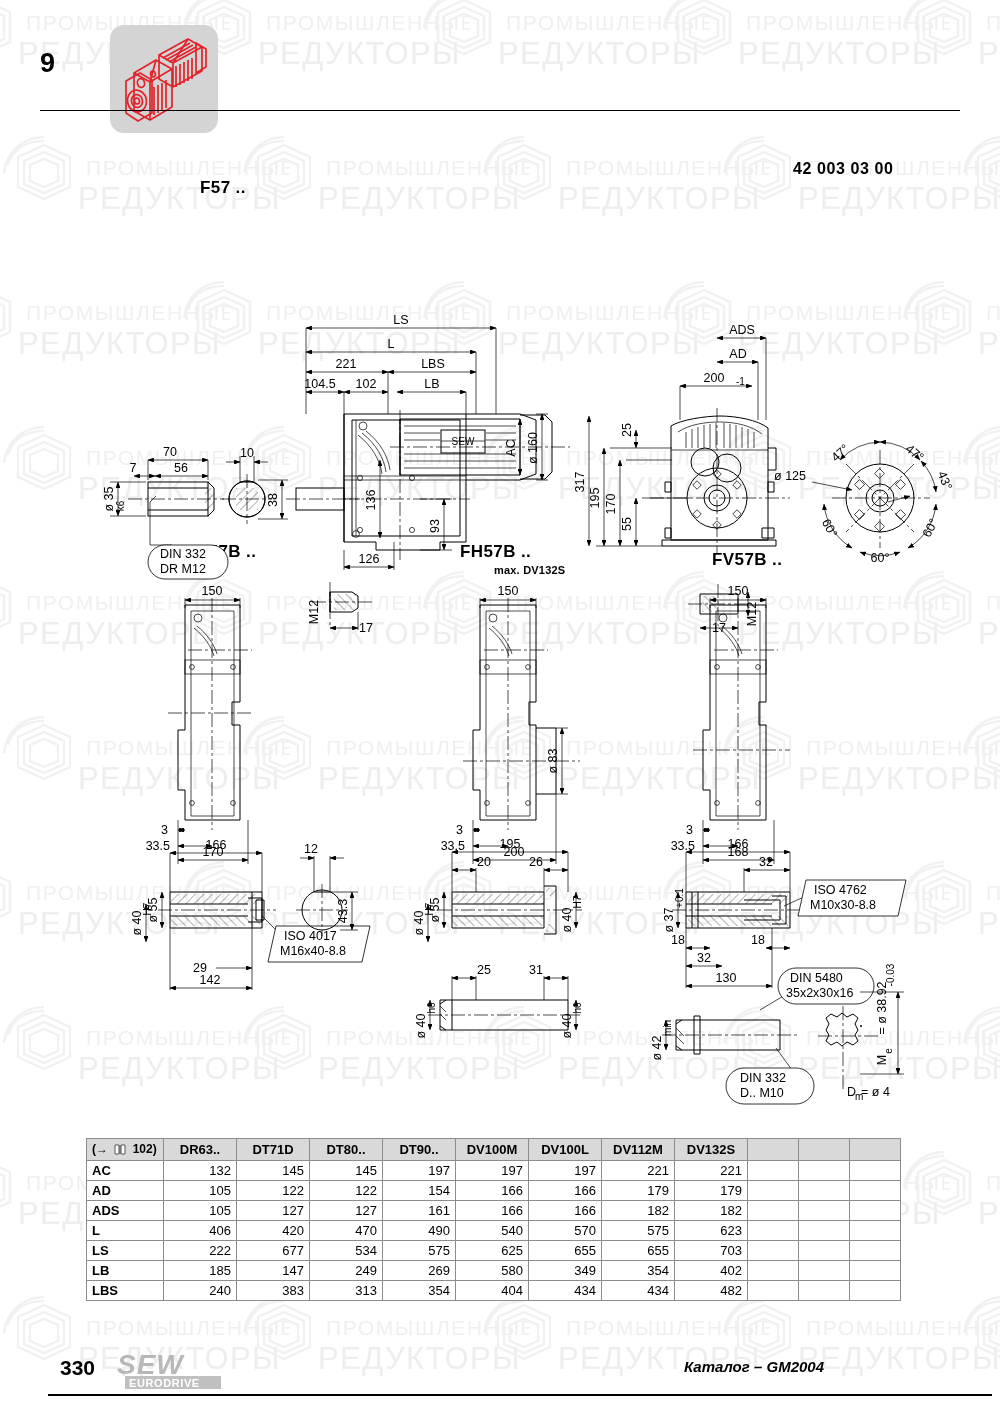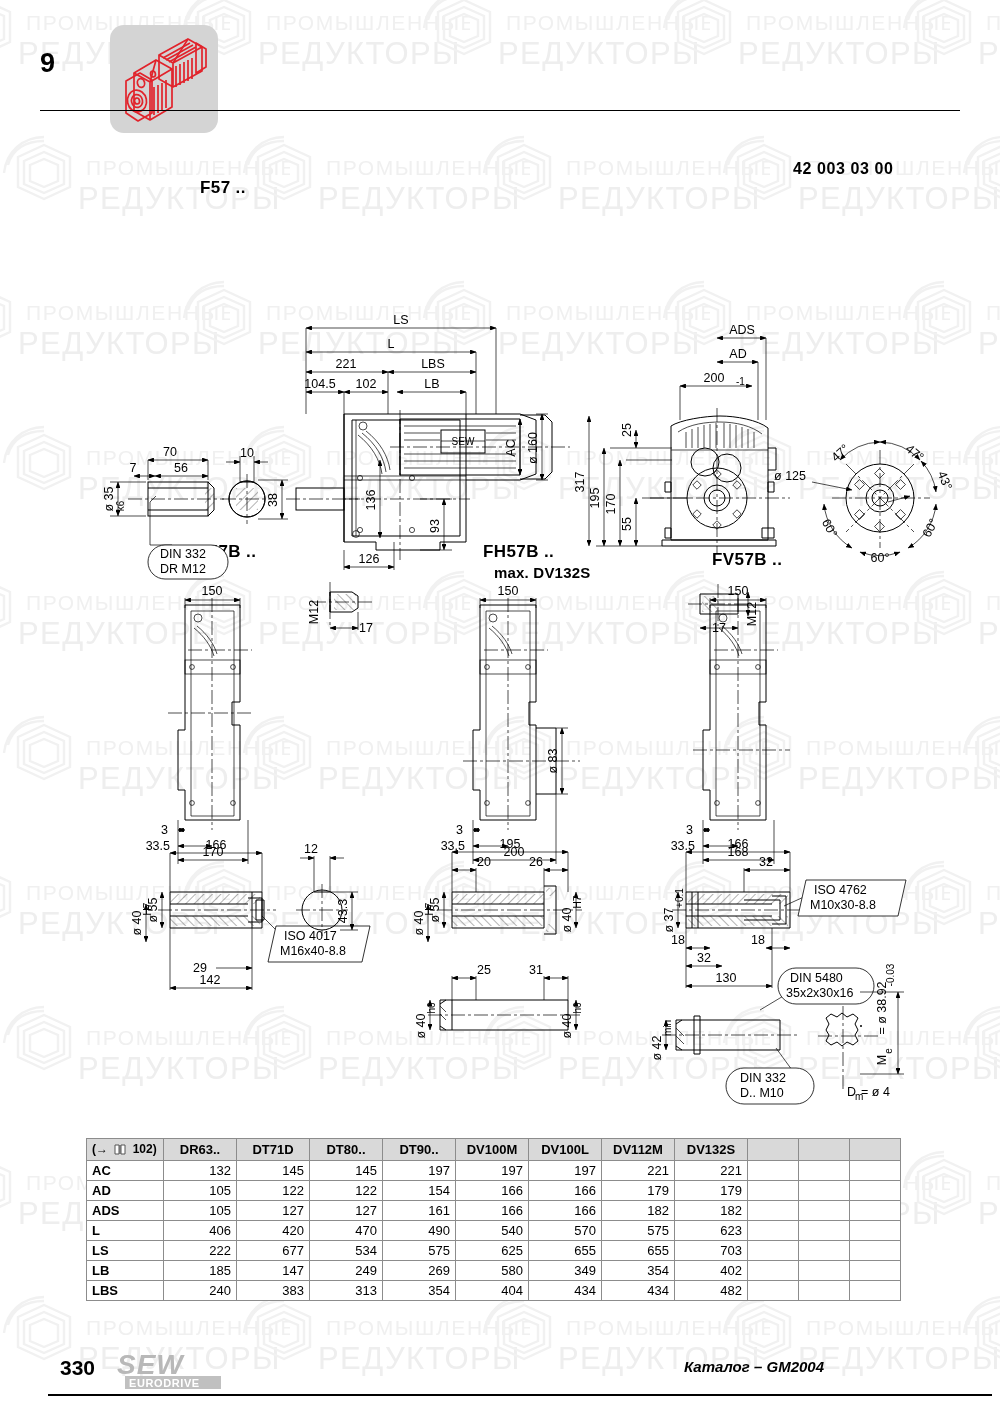--- a/index.html
+++ b/index.html
@@ -59,21 +59,21 @@
   }
 
   
   .dwg-code{
     position:absolute;font-size:16px;font-weight:bold;letter-spacing:.6px;
   }
   .sec-label{
     position:absolute;font-size:17px;font-weight:bold;letter-spacing:.4px;
   }
   .sec-sub{
-    position:absolute;font-size:15px;font-weight:bold;letter-spacing:.2px;
+    position:absolute;font-size:11px;font-weight:bold;letter-spacing:.2px;
   }
 
   
   #drawing{
     position:absolute;left:0;top:130px;width:1000px;height:1000px;
   }
   #drawing svg{display:block;width:1000px;height:1000px;}
   .ln{stroke:#000;stroke-width:1;fill:none;}
   .ln-thin{stroke:#000;stroke-width:.7;fill:none;}
   .ln-ctr{stroke:#000;stroke-width:.7;fill:none;stroke-dasharray:14 3 3 3;}
@@ -817,21 +817,21 @@
     </div>
 
 
     <div id="header-rule"></div>
   </div>
 
   <div class="dwg-code" style="left:793px;top:160px;">42 003 03 00</div>
 
   <div class="sec-label" style="left:200px;top:178px;">F57 ..</div>
   <div class="sec-label" style="left:186px;top:542px;">FA57B ..</div>
-  <div class="sec-label" style="left:483px;top:542px;">FH57B ..</div>
+  <div class="sec-label" style="left:460px;top:542px;">FH57B ..</div>
   <div class="sec-sub" style="left:494px;top:564px;">max. DV132S</div>
   <div class="sec-label" style="left:712px;top:542px;margin-top:8px;">FV57B ..</div>
 
   <div id="drawing">
   <svg viewBox="0 0 1000 1000">
     <defs>
       <marker id="ar" markerWidth="9" markerHeight="7" refX="8.5" refY="3.5" orient="auto">
         <polygon points="0,0 9,3.5 0,7" fill="#000"></polygon>
       </marker>
       <marker id="arS" markerWidth="9" markerHeight="7" refX="0.5" refY="3.5" orient="auto">

